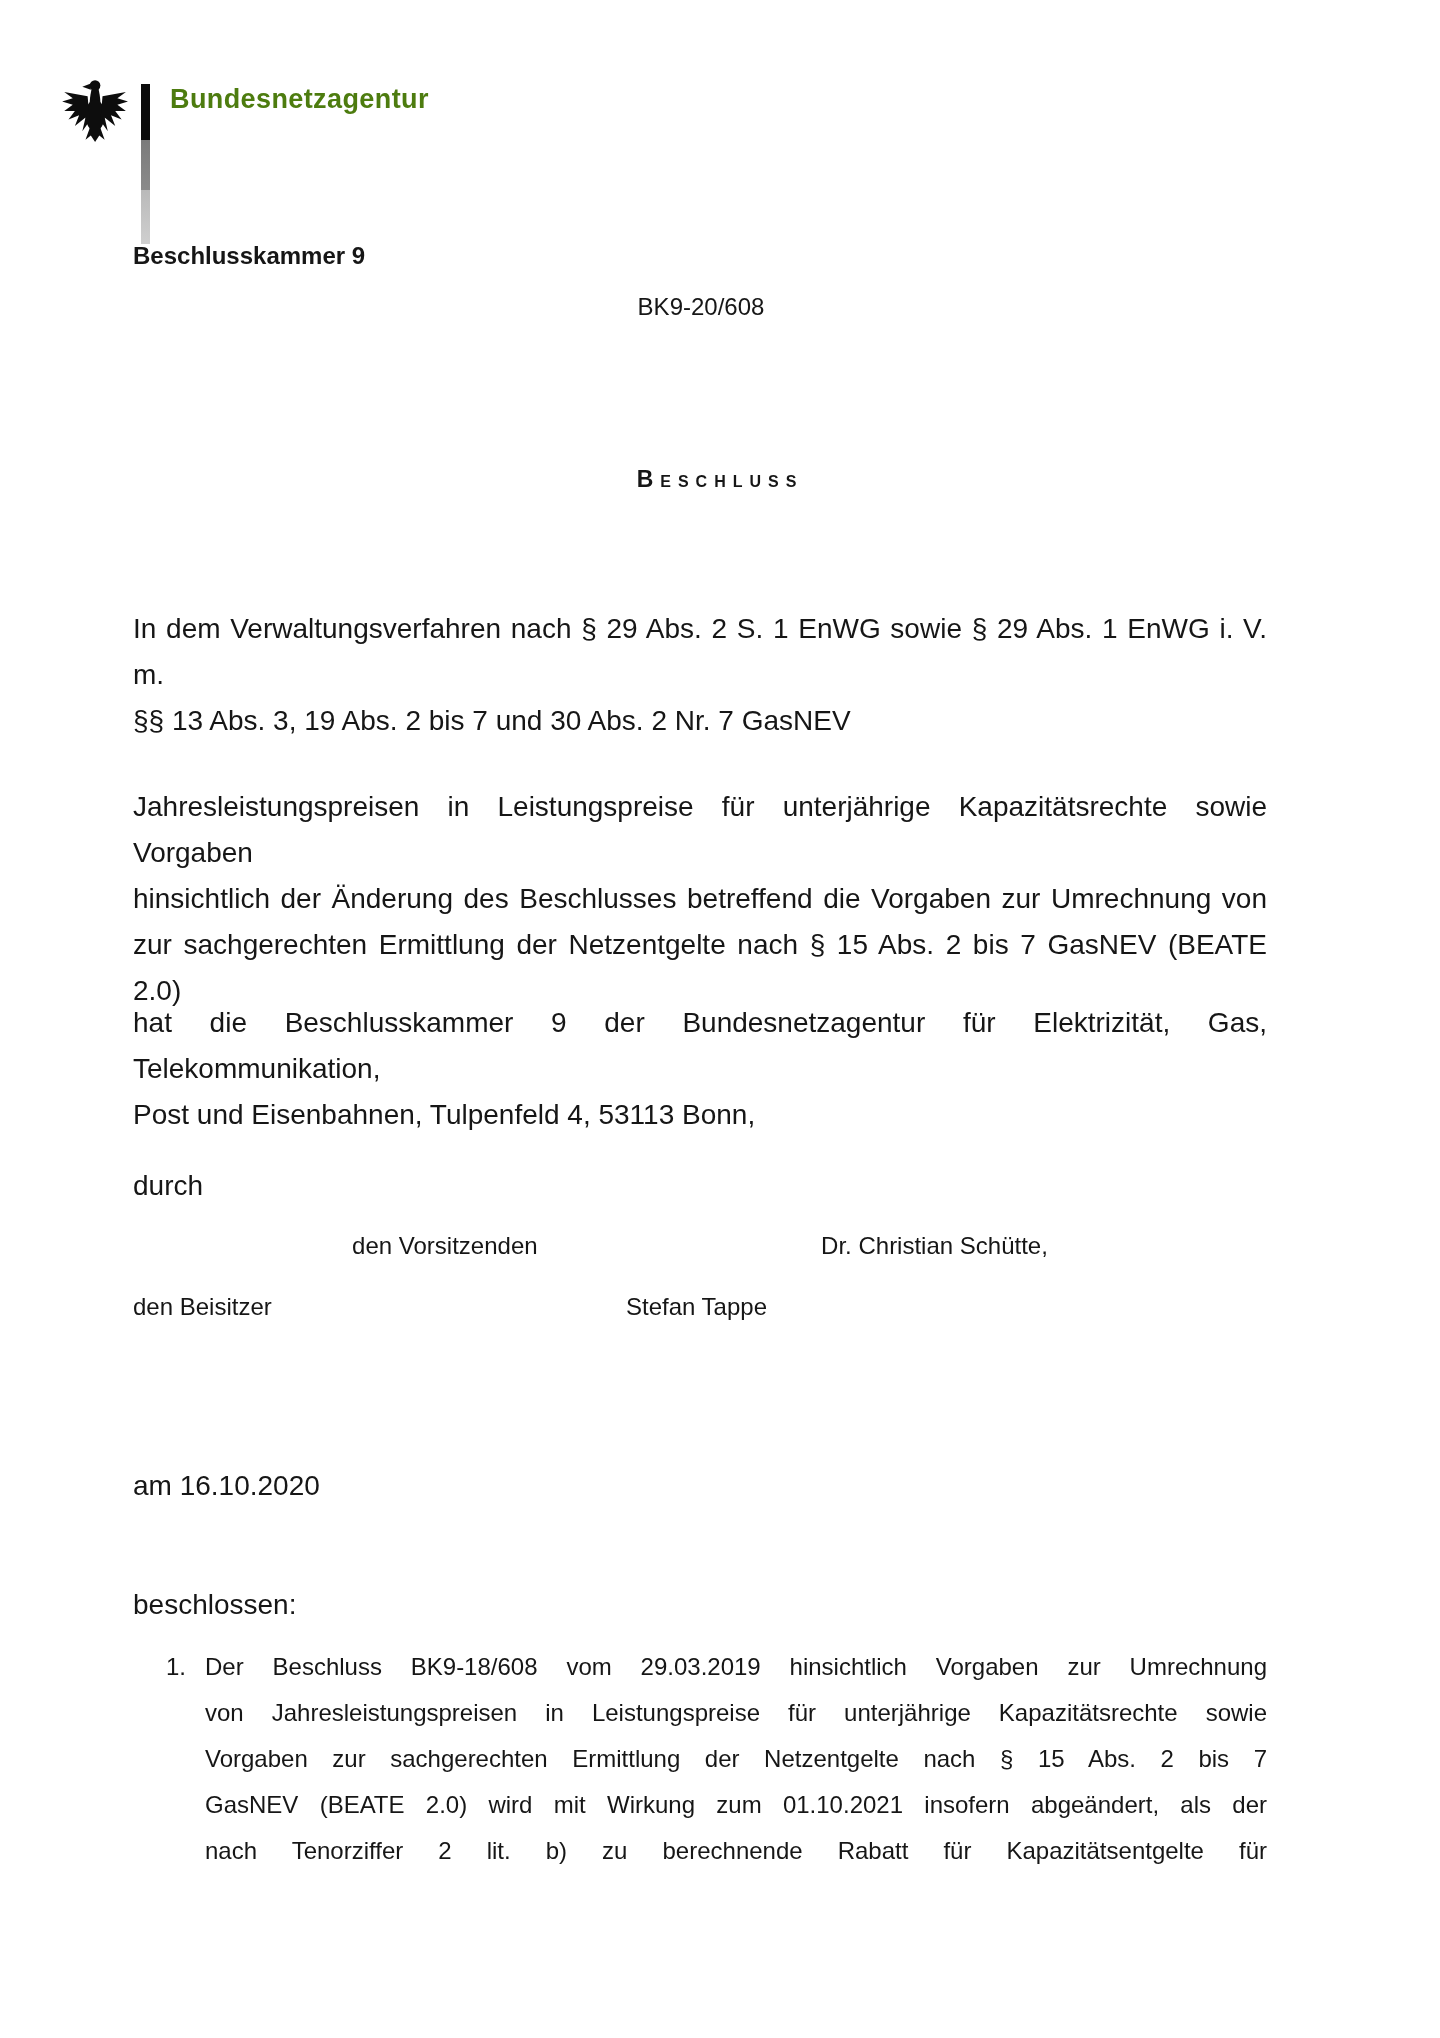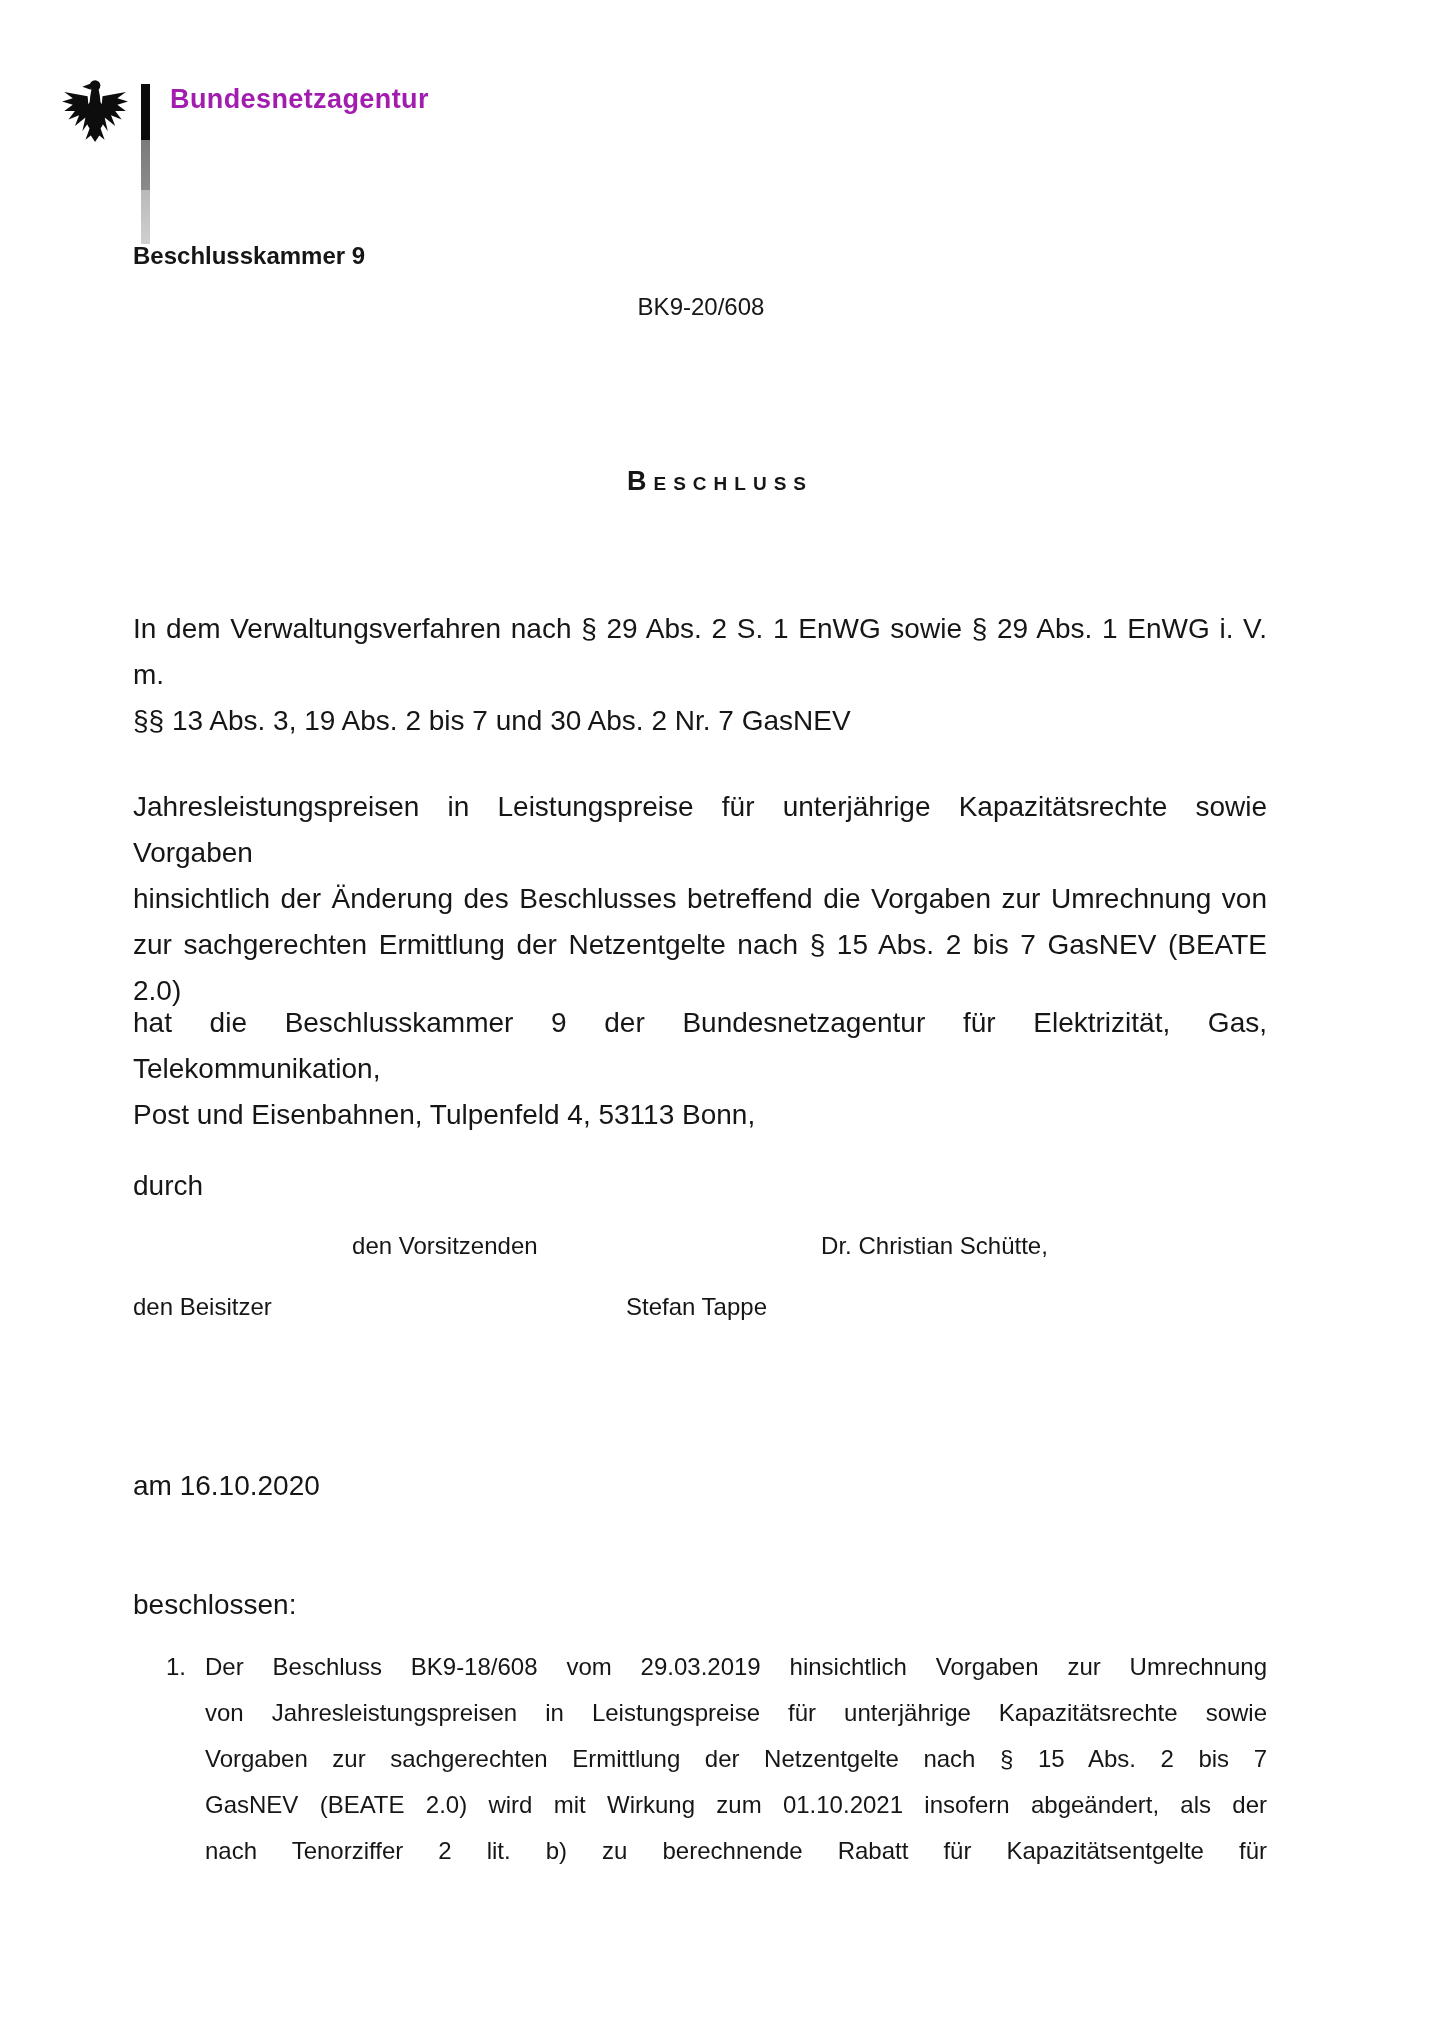--- a/index.html
+++ b/index.html
@@ -37,21 +37,21 @@
       #7b7b7b 35%, #8a8a8a 66%,
       #b9b9b9 66%, #cfcfcf 100%);
   }
   .wordmark {
     position: absolute;
     left: 170px;
     top: 84px;
     font-size: 27px;
     font-weight: 600;
     letter-spacing: 0.4px;
-    color: #a21caf;
+    color: #4d7c0f;
   }
 
   .chamber {
     position: absolute;
     left: 133px;
     top: 242px;
     font-size: 24px;
     font-weight: bold;
   }
   .file-number {
@@ -63,21 +63,21 @@
     font-size: 24px;
   }
 
   
   .doc-title {
     position: absolute;
     left: 0;
     top: 466px;
     width: 1440px;
     text-align: center;
-    font-size: 27px;
+    font-size: 23px;
     font-weight: bold;
     font-variant: small-caps;
     letter-spacing: 7px;
   }
 
   
   .para {
     position: absolute;
     left: 133px;
     width: 1134px;

